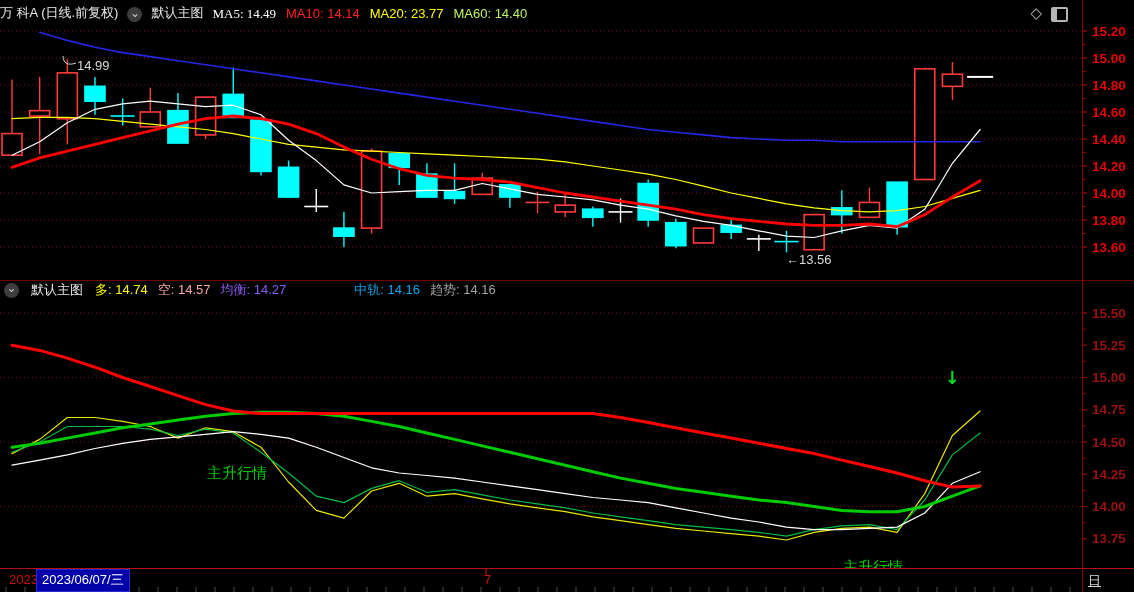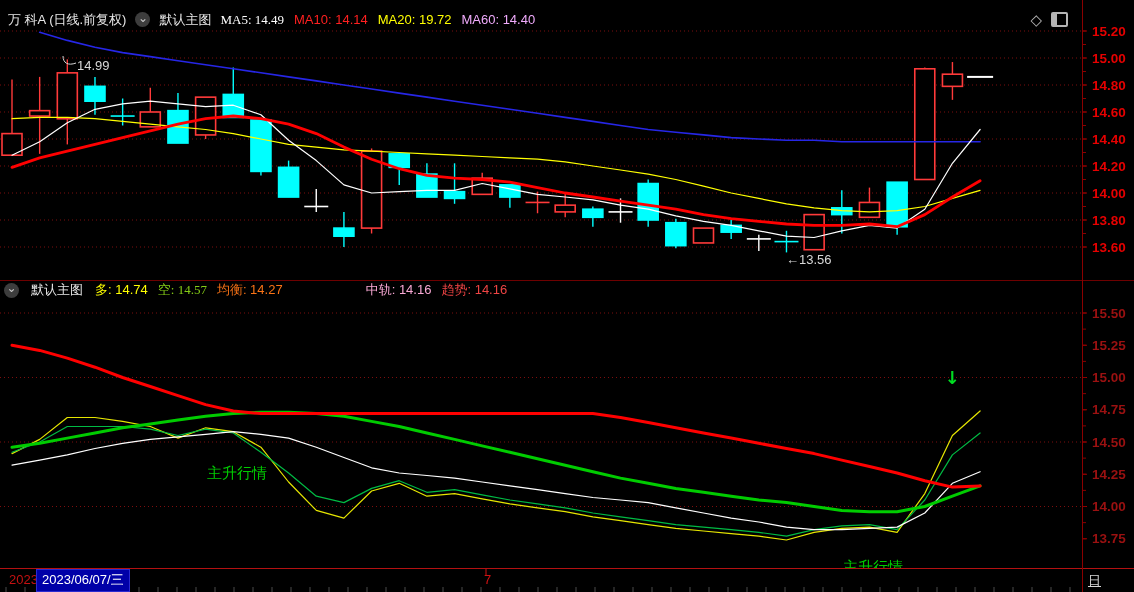--- a/index.html
+++ b/index.html
@@ -1,21 +1,21 @@
 <!DOCTYPE html>
 <html><head>
 <meta charset="utf-8">
 <style>
   html,body{margin:0;padding:0;background:#000;}
   .screen{position:relative;width:1134px;height:592px;background:#000;overflow:hidden;
           font-family:"Liberation Sans",sans-serif;}
   #chart-svg{position:absolute;left:0;top:0;}
   .hdr{position:absolute;left:0;right:52px;display:flex;align-items:center;gap:9px;
        font-size:13px;color:#e8e8e8;white-space:nowrap;}
-  .main-hdr{top:10px;height:19px;padding-left:8px;}
+  .main-hdr{top:3px;height:19px;padding-left:0;align-items:flex-end;}
   .ind-hdr{top:281px;height:18px;padding-left:4px;gap:12px;}
   .icon-circle{width:15px;height:15px;border-radius:50%;background:#3d3d3d;color:#c9c9c9;
        display:inline-flex;align-items:center;justify-content:center;font-size:12px;line-height:1;
        flex:0 0 auto;}
   .icon-circle span{transform:translateY(-2px);}
   .legend{display:inline-flex;gap:10px;}
   .spacer{flex:1;}
   .diamond{color:#b5b5b5;font-size:15px;}
   .panel-ic{width:13px;height:11px;border:2px solid #b5b5b5;border-radius:2px;position:relative;
        margin-right:14px;flex:0 0 auto;}
@@ -282,39 +282,39 @@
 
   <div class="hdr main-hdr">
     <span>万 科A (日线.前复权)</span>
     <span class="icon-circle">
         <span>⌄</span>
       </span>
     <span>默认主图</span>
     <span class="legend" id="ma-legend">
         <span style="color: rgb(255, 255, 255); font-family: Liberation Serif, serif;">MA5: 14.49</span>
         <span style="color: rgb(255, 32, 32);">MA10: 14.14</span>
-        <span style="color: rgb(255, 255, 0);">MA20: 19.72</span>
-        <span style="color: #f0abfc;">MA60: 14.40</span>
+        <span style="color: rgb(255, 255, 0);">MA20: 23.77</span>
+        <span style="color: #bef264;">MA60: 14.40</span>
       </span>
     <span class="spacer"></span>
     <span class="diamond">◇</span>
     <span class="panel-ic"></span>
   </div>
 
   <div class="hdr ind-hdr">
     <span class="icon-circle">
         <span>⌄</span>
       </span>
     <span>默认主图</span>
     <span class="legend" id="ind-legend">
         <span style="color: rgb(255, 255, 0);">多: 14.74</span>
-        <span style="color: #84cc16; font-family: Liberation Serif, serif;">空: 14.57</span>
-        <span style="color: #f97316;">均衡: 14.27</span>
-        <span style="color: #f9a8d4; margin-left: 73px;">中轨: 14.16</span>
-        <span style="color: #ef4444; text-align: right;">趋势: 14.16</span>
+        <span style="color: #fca5a5;">空: 14.57</span>
+        <span style="color: #8b5cf6;">均衡: 14.27</span>
+        <span style="color: #0ea5e9; margin-left: 58px;">中轨: 14.16</span>
+        <span style="color: #a3a3a3; text-align: right;">趋势: 14.16</span>
       </span>
   </div>
 
   <div class="footer">
     <span class="yr">2023</span>
     <div class="datebox">2023/06/07/三</div>
     <span class="mid7">7</span>
     <span class="period">日线</span>
   </div>
 

